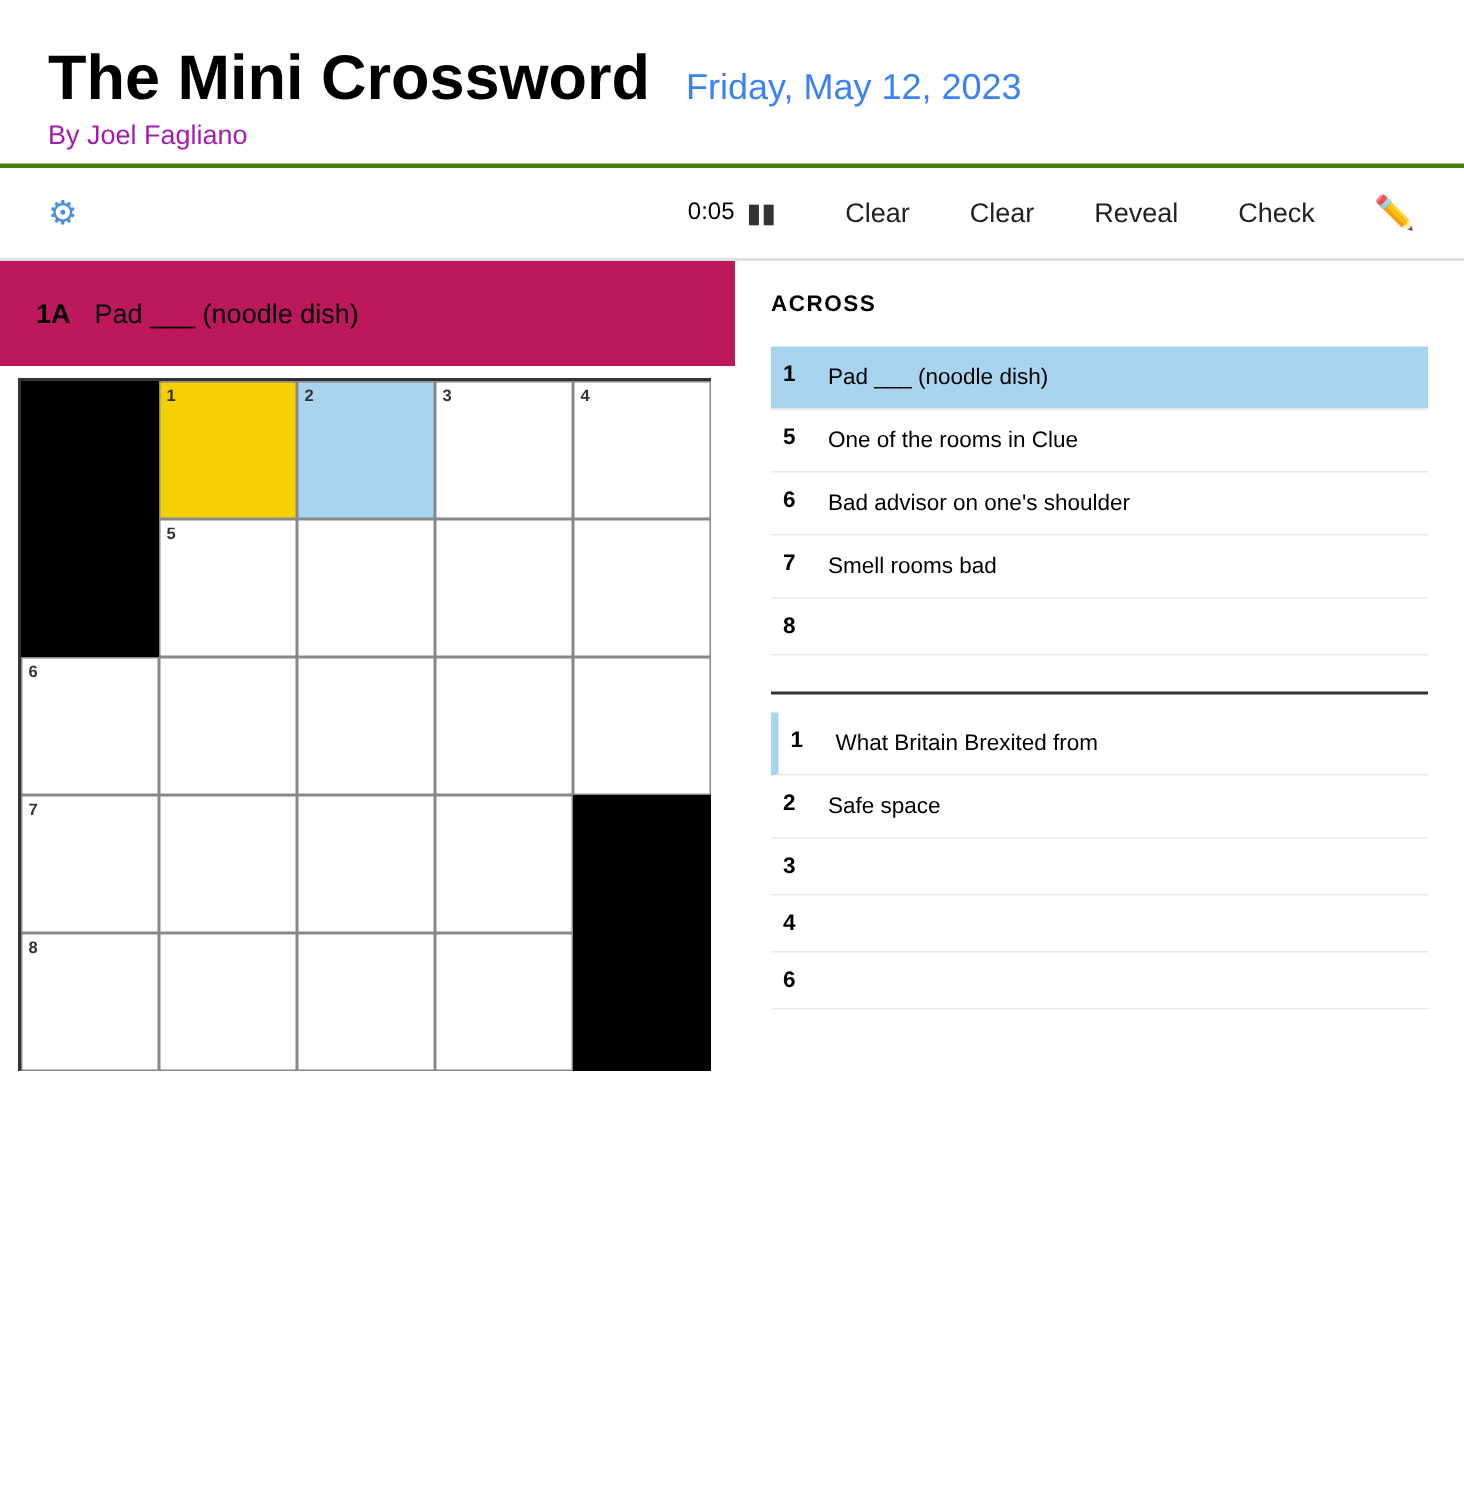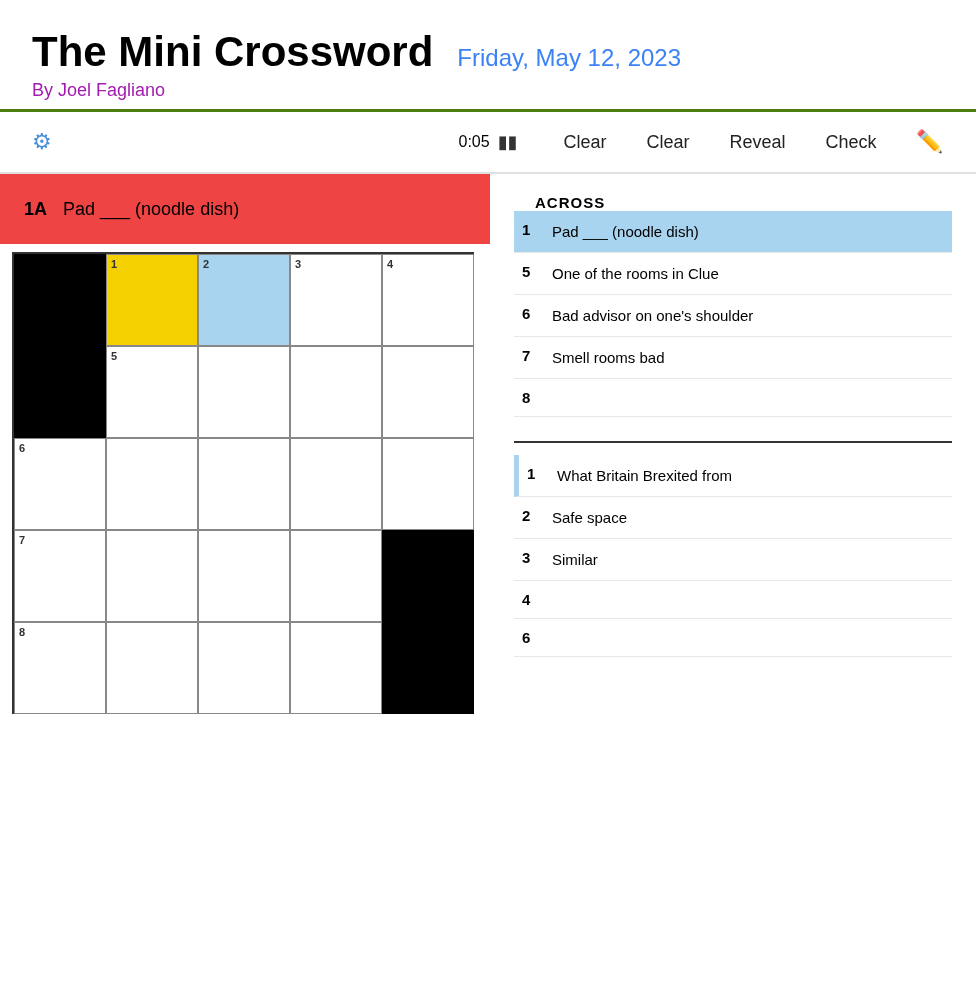--- a/index.html
+++ b/index.html
@@ -102,21 +102,21 @@
     }
 
     
     .left-panel {
       width: 490px;
       flex-shrink: 0;
     }
 
     
     .current-clue-banner {
-      background: #ef4444;
+      background: #be185d;
       padding: 18px 24px;
       display: flex;
       align-items: center;
       gap: 16px;
       min-height: 70px;
     }
     .current-clue-number {
       font-weight: 900;
       font-size: 18px;
       font-family: Arial, sans-serif;
@@ -172,22 +172,21 @@
     .right-panel {
       flex: 1;
       padding: 20px 24px;
     }
     .clue-section-title {
       font-size: 15px;
       font-weight: 900;
       font-family: Arial, sans-serif;
       letter-spacing: 1px;
       margin-bottom: 0;
-      padding-bottom: 0;
-      margin-left: 21px;
+      padding-bottom: 20px;
     }
     .clue-list {
       list-style: none;
       margin-bottom: 24px;
     }
     .clue-item {
       display: flex;
       align-items: flex-start;
       padding: 10px 8px;
       border-bottom: 1px solid #e8e8e8;
@@ -327,21 +326,20 @@
         <li class="clue-item has-bar" style="border-left: 5px solid rgb(168, 212, 240); padding-left: 8px;">
           <span class="clue-num">1</span>
           <span class="clue-text">What Britain Brexited from</span>
         </li>
         <li class="clue-item">
           <span class="clue-num">2</span>
           <span class="clue-text">Safe space</span>
         </li>
         <li class="clue-item">
           <span class="clue-num">3</span>
-          <span class="clue-text">Similar</span>
         </li>
         <li class="clue-item">
           <span class="clue-num">4</span>
         </li>
         <li class="clue-item">
           <span class="clue-num">6</span>
         </li>
       </ul>
   </div>
 

